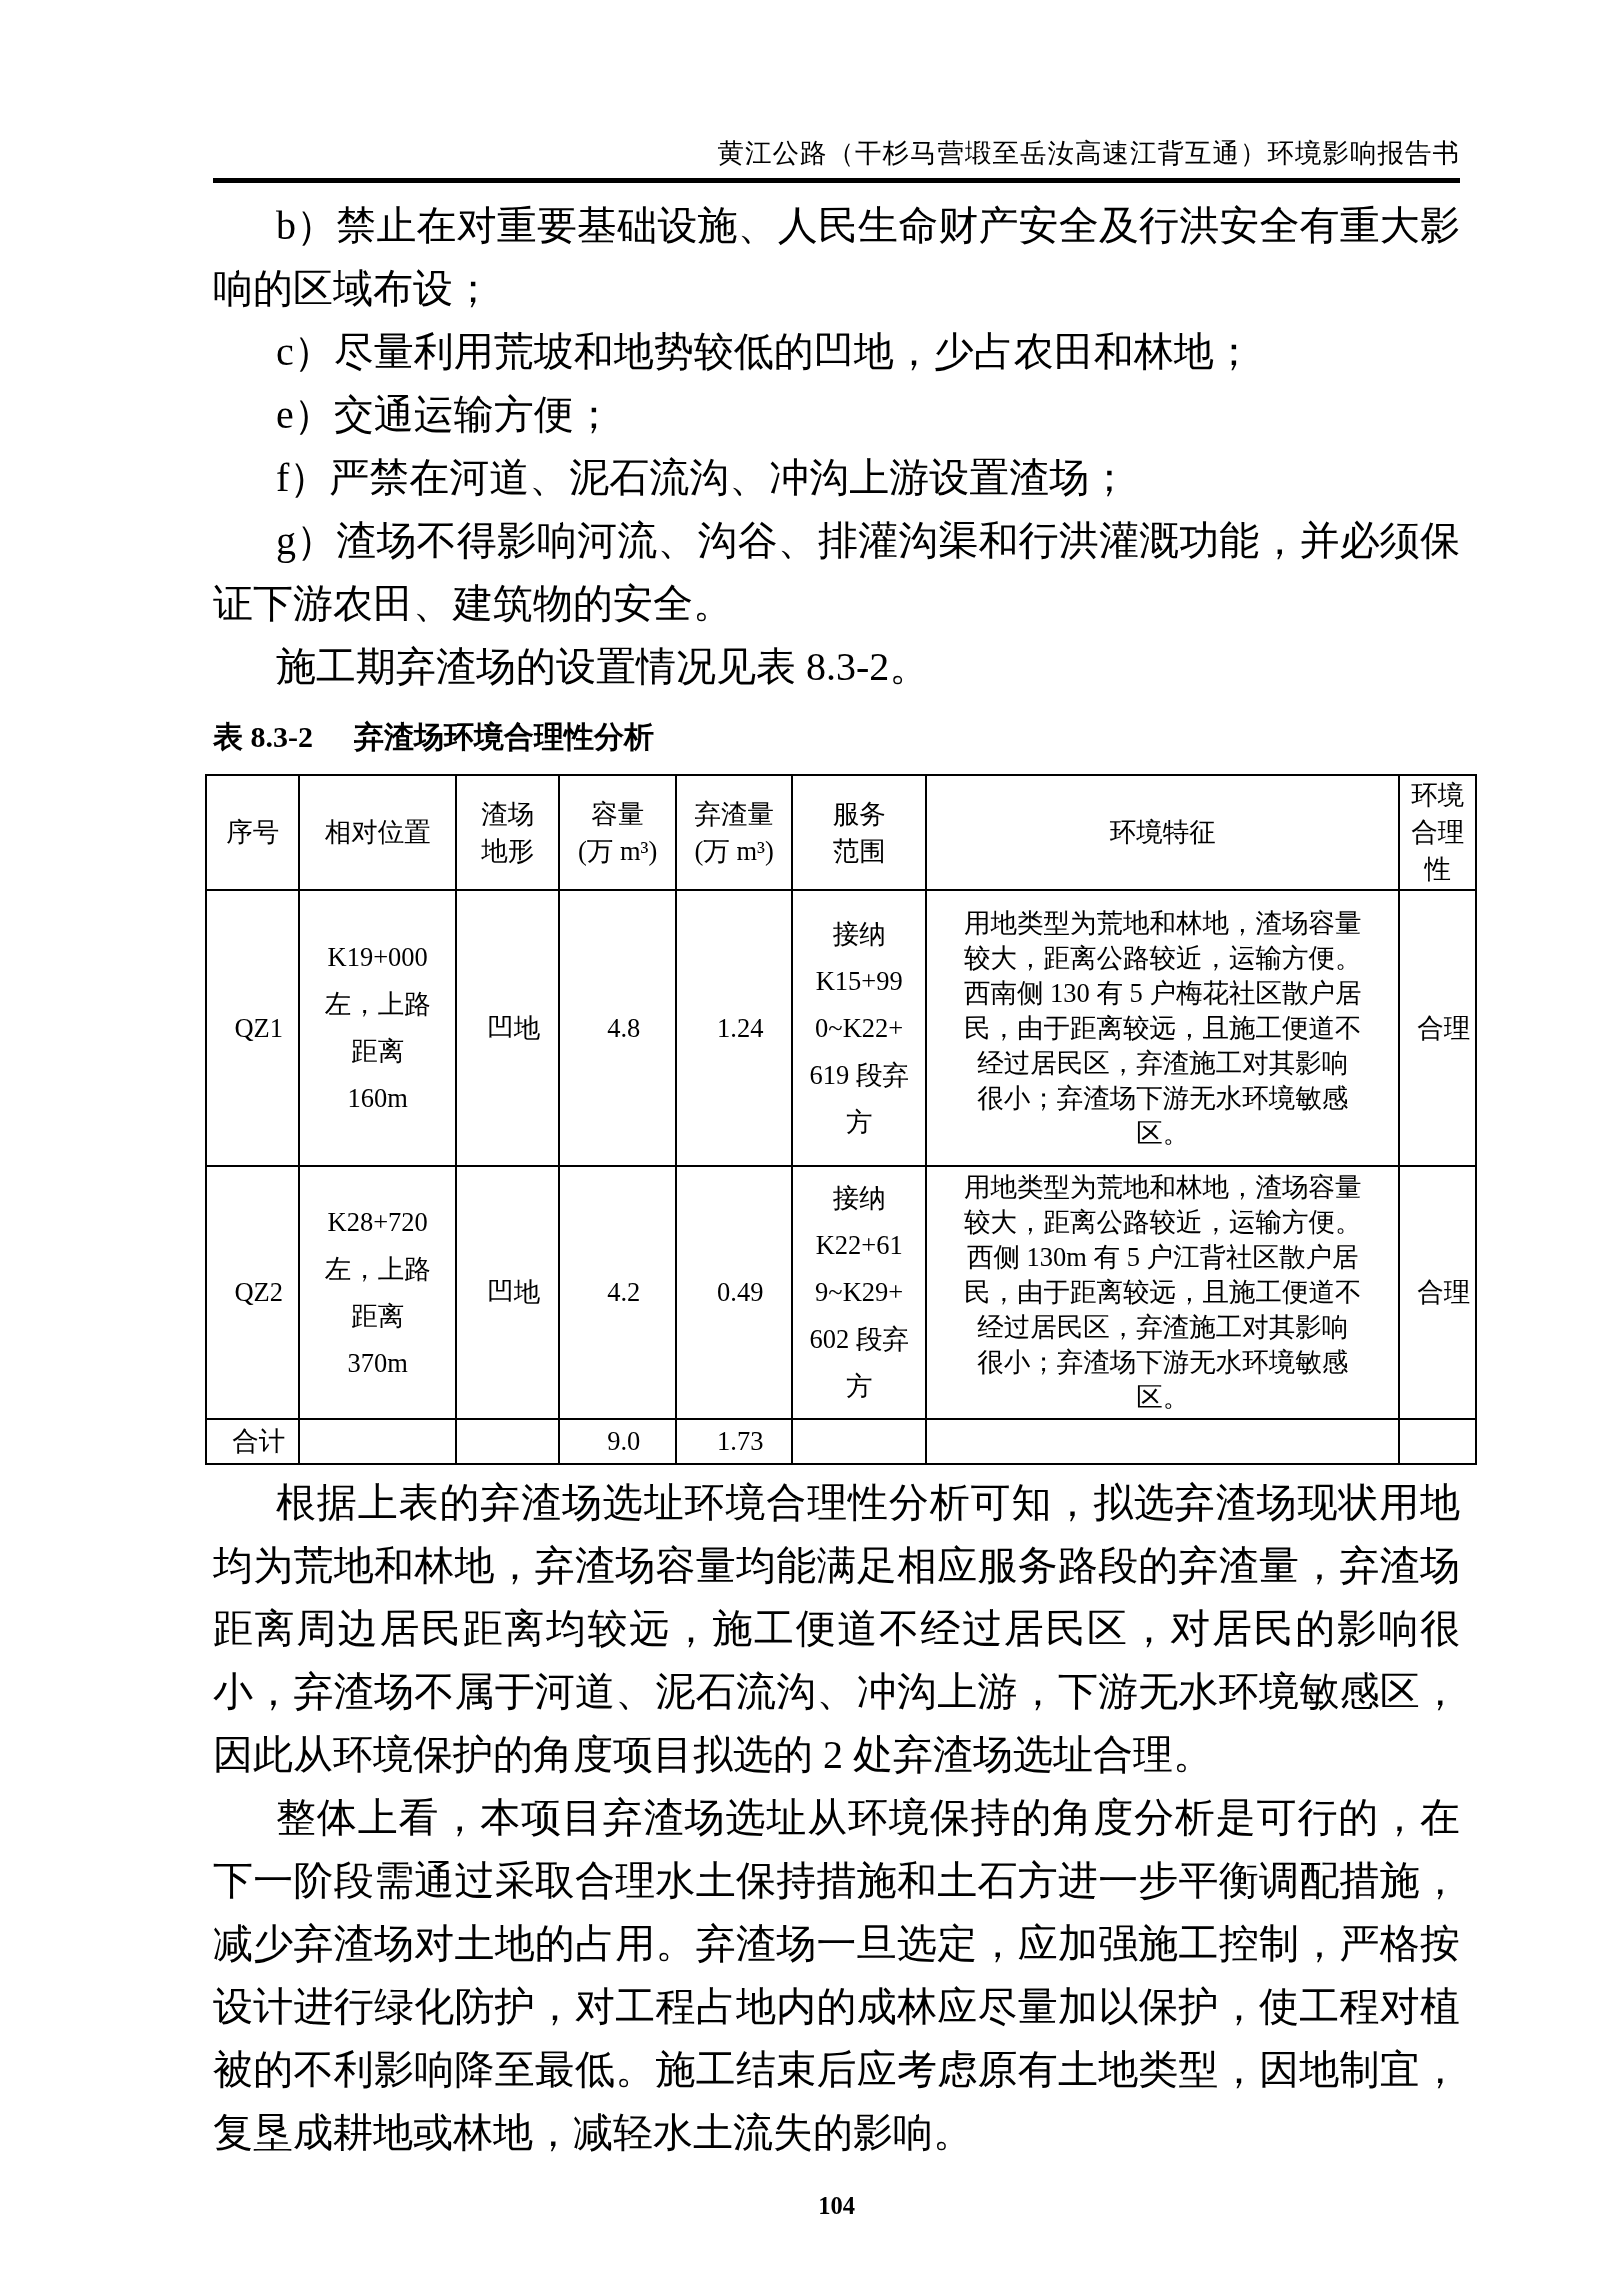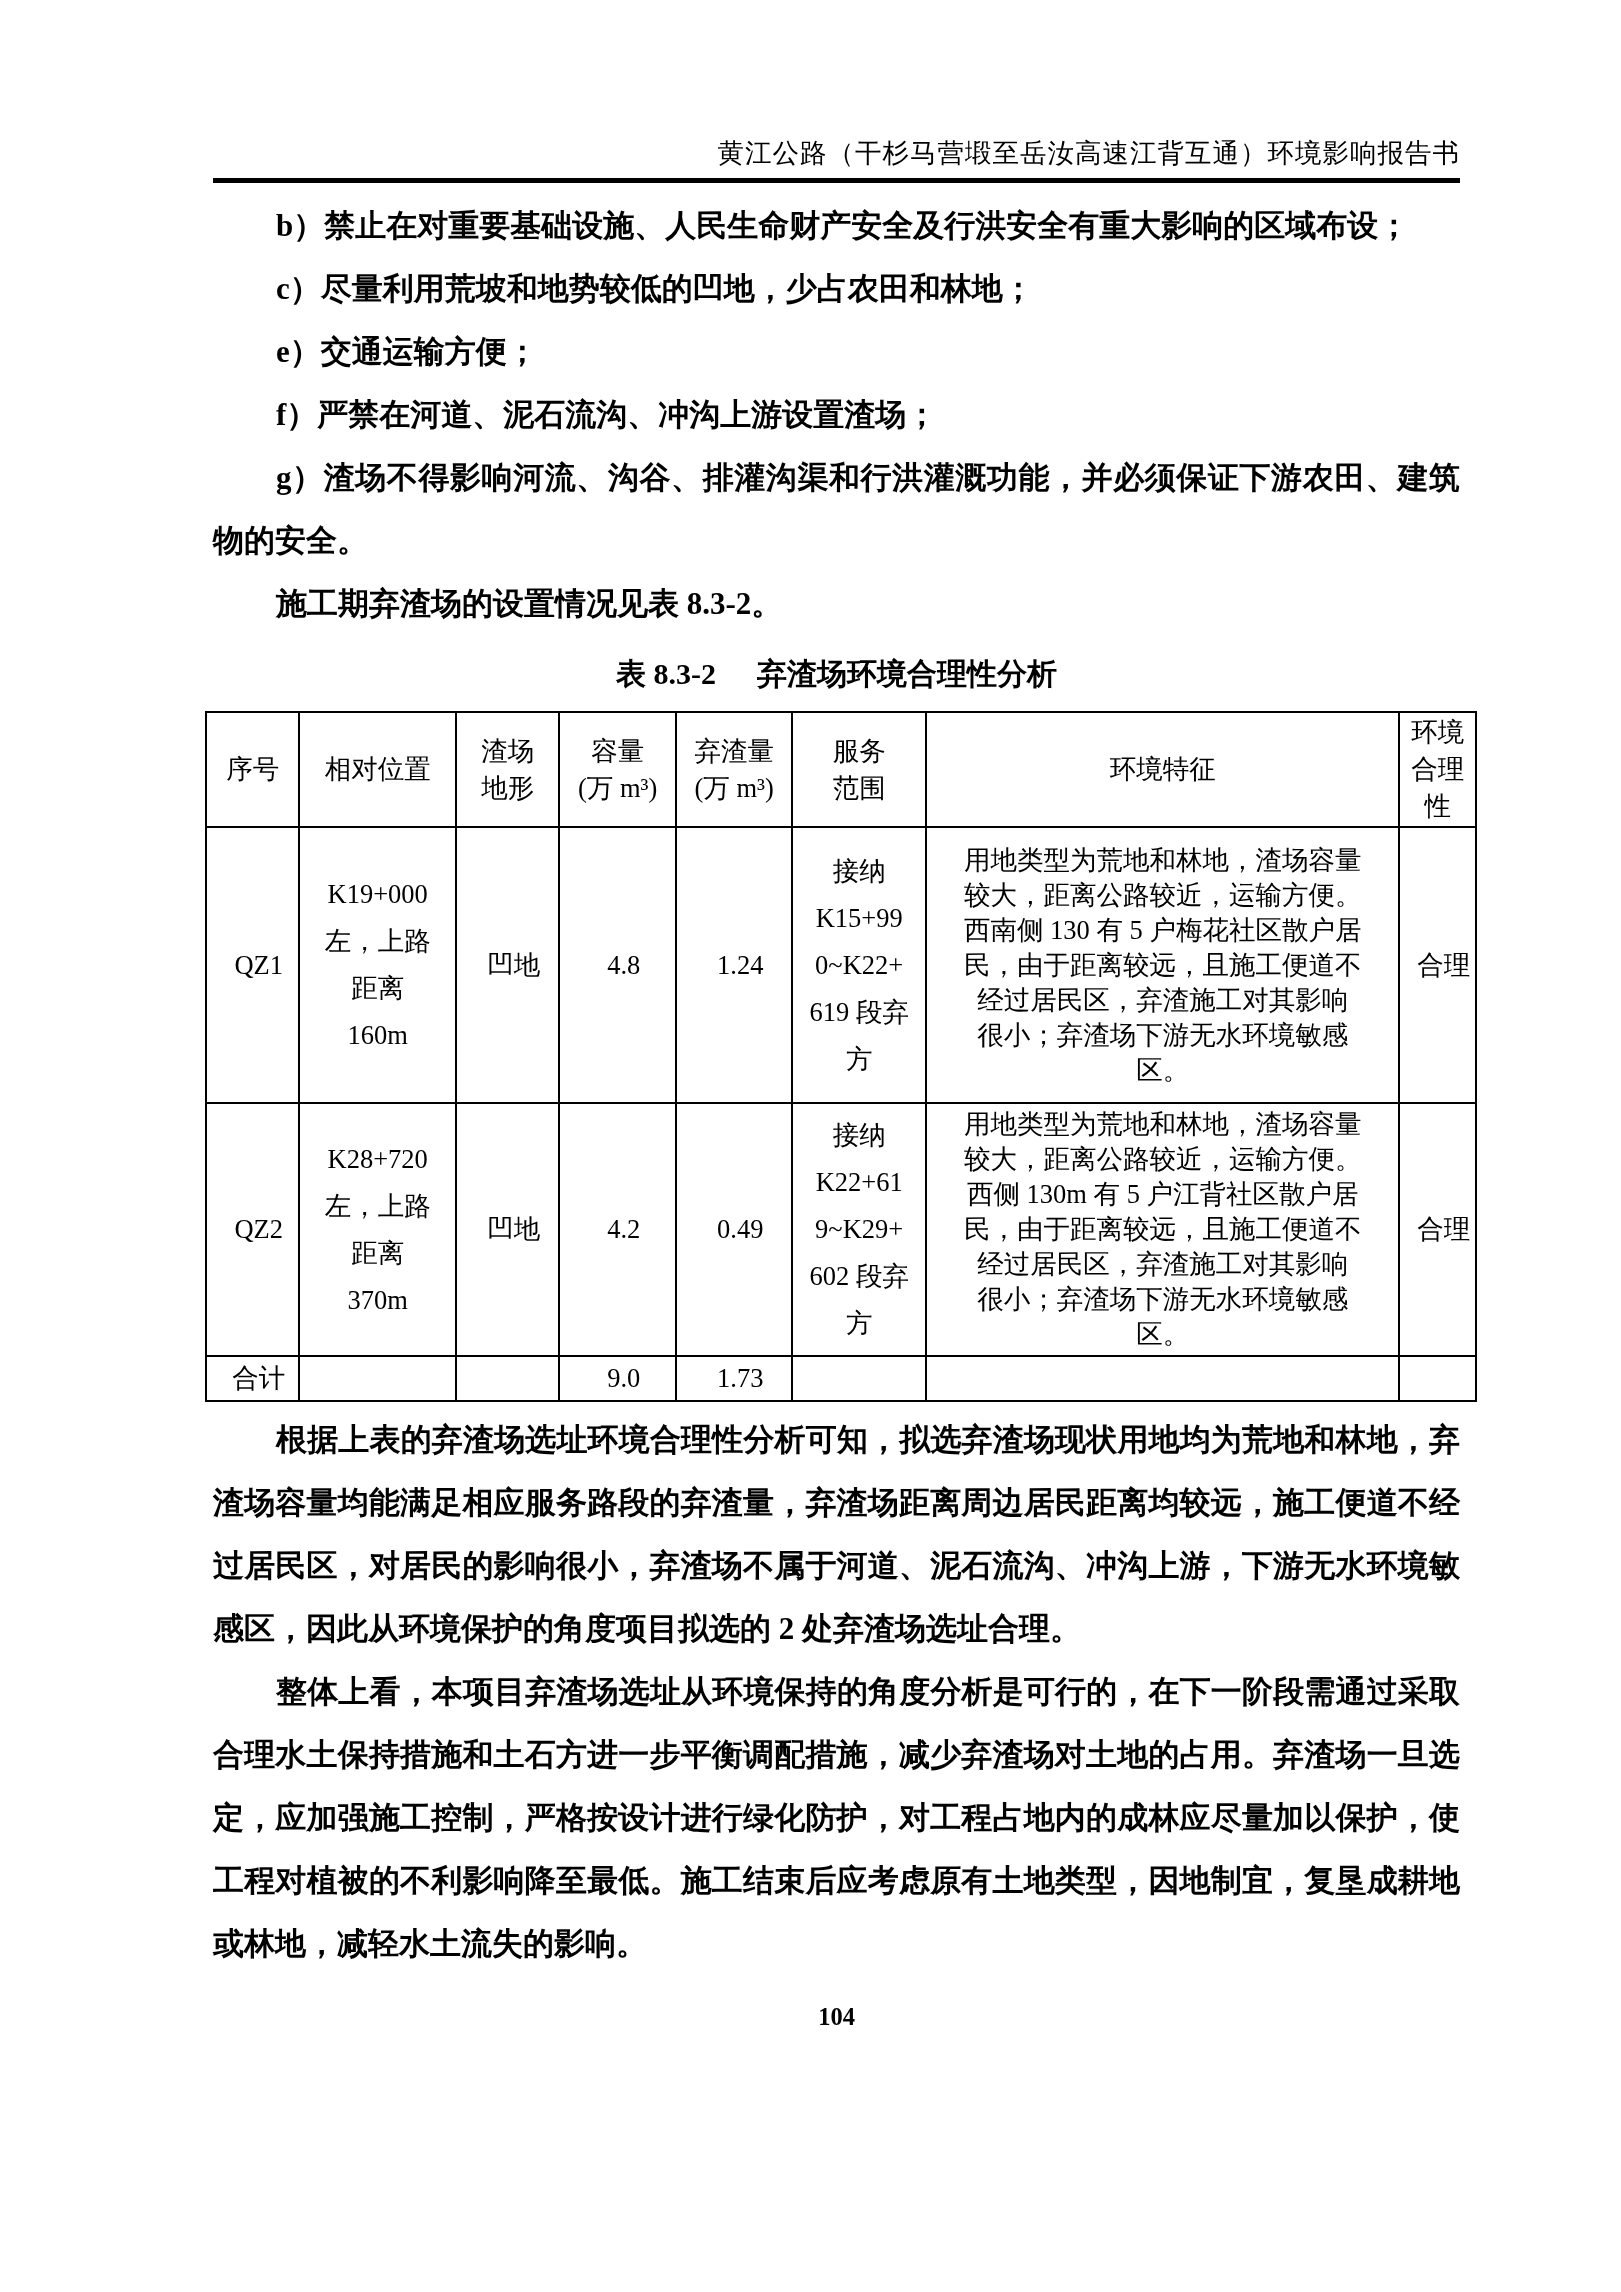--- a/index.html
+++ b/index.html
@@ -23,33 +23,31 @@
     letter-spacing: 1px;
   }
   .doc-header-rule {
     margin-top: 7.8px;
     height: 4.9px;
     background: #000;
   }
   
   .body-text { margin-top: 11.8px; }
   .body-par {
-    font-size: 31px;
+    font-size: 40px;
     line-height: 63px;
     text-align: justify;
     text-indent: 63px;
-    font-weight: bold;
   }
   
   .table-title {
     margin-top: 9.8px;
     font-size: 30px;
     line-height: 57px;
     font-weight: bold;
-    text-align: center;
   }
   .table-title .tt-main { margin-left: 41px; }
   
   table.an-table {
     margin-top: 8.8px;
     margin-left: -7.8px;
     width: 1270px;
     border-collapse: collapse;
     table-layout: fixed;
     border: 2.9px solid #000;

